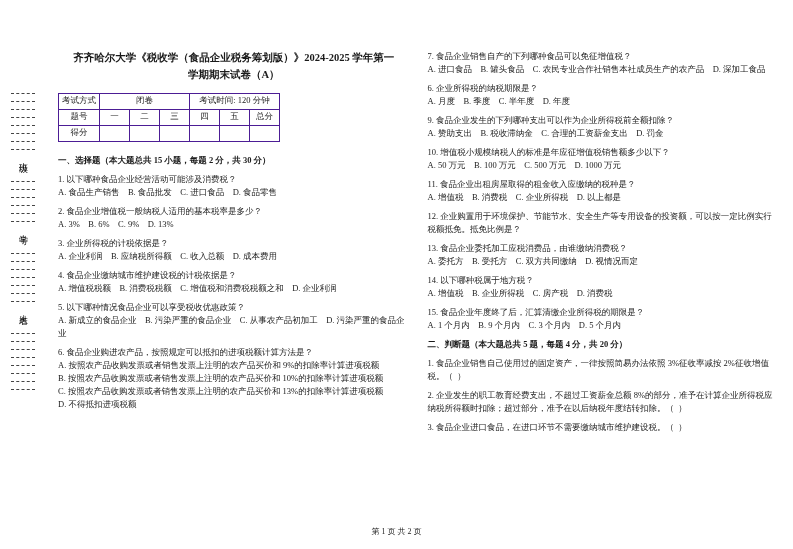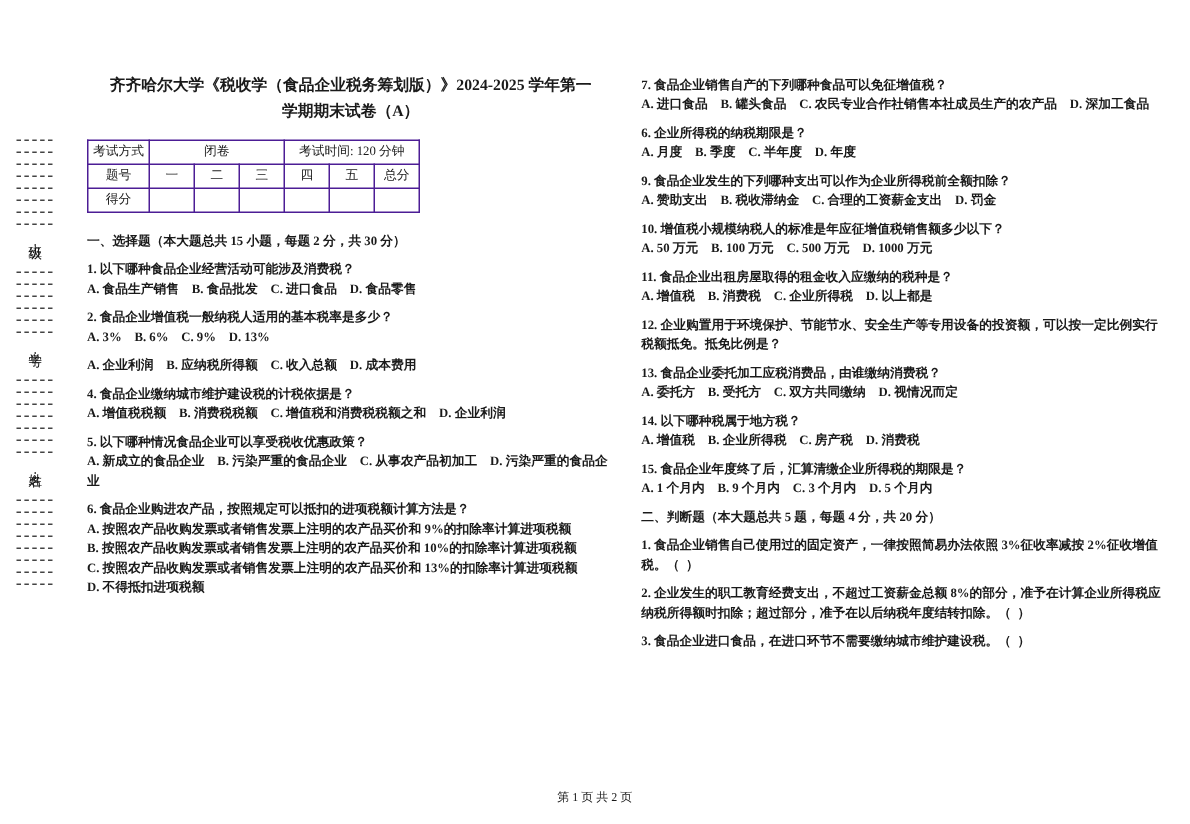--- a/index.html
+++ b/index.html
@@ -38,21 +38,21 @@
   table.info td {
     border: 1px solid #4c1d95; height: 16px; text-align: center;
     font-size: 8.5px; padding: 1px 3px; min-width: 30px;
   }
   td.wlabel { min-width: 44px; }
   td.total { min-width: 34px; }
   td.time { font-size: 8px; }
 
   .block { margin-bottom: 6px; }
   .block.bold .line { font-weight: bold; }
-  .line { font-size: 8.5px; line-height: 13px; white-space: pre-wrap; word-break: break-all; font-weight: bold; }
+  .line { font-size: 8.5px; line-height: 13px; white-space: pre-wrap; word-break: break-all; }
 
   .footer {
     position: absolute; left: 0; right: 0; bottom: 12px;
     text-align: center; font-size: 8px;
   }
 </style>
 </head>
 <body>
 
 <div class="page">
@@ -142,20 +142,21 @@
           </div>
           <div class="block">
             <div class="line">1. 以下哪种食品企业经营活动可能涉及消费税？</div>
             <div class="line">A. 食品生产销售    B. 食品批发    C. 进口食品    D. 食品零售</div>
           </div>
           <div class="block">
             <div class="line">2. 食品企业增值税一般纳税人适用的基本税率是多少？</div>
             <div class="line">A. 3%    B. 6%    C. 9%    D. 13%</div>
           </div>
           <div class="block">
+            <div class="line">3. 企业所得税的计税依据是？</div>
             <div class="line">A. 企业利润    B. 应纳税所得额    C. 收入总额    D. 成本费用</div>
           </div>
           <div class="block">
             <div class="line">4. 食品企业缴纳城市维护建设税的计税依据是？</div>
             <div class="line">A. 增值税税额    B. 消费税税额    C. 增值税和消费税税额之和    D. 企业利润</div>
           </div>
           <div class="block">
             <div class="line">5. 以下哪种情况食品企业可以享受税收优惠政策？</div>
             <div class="line">A. 新成立的食品企业    B. 污染严重的食品企业    C. 从事农产品初加工    D. 污染严重的食品企业</div>
           </div>

